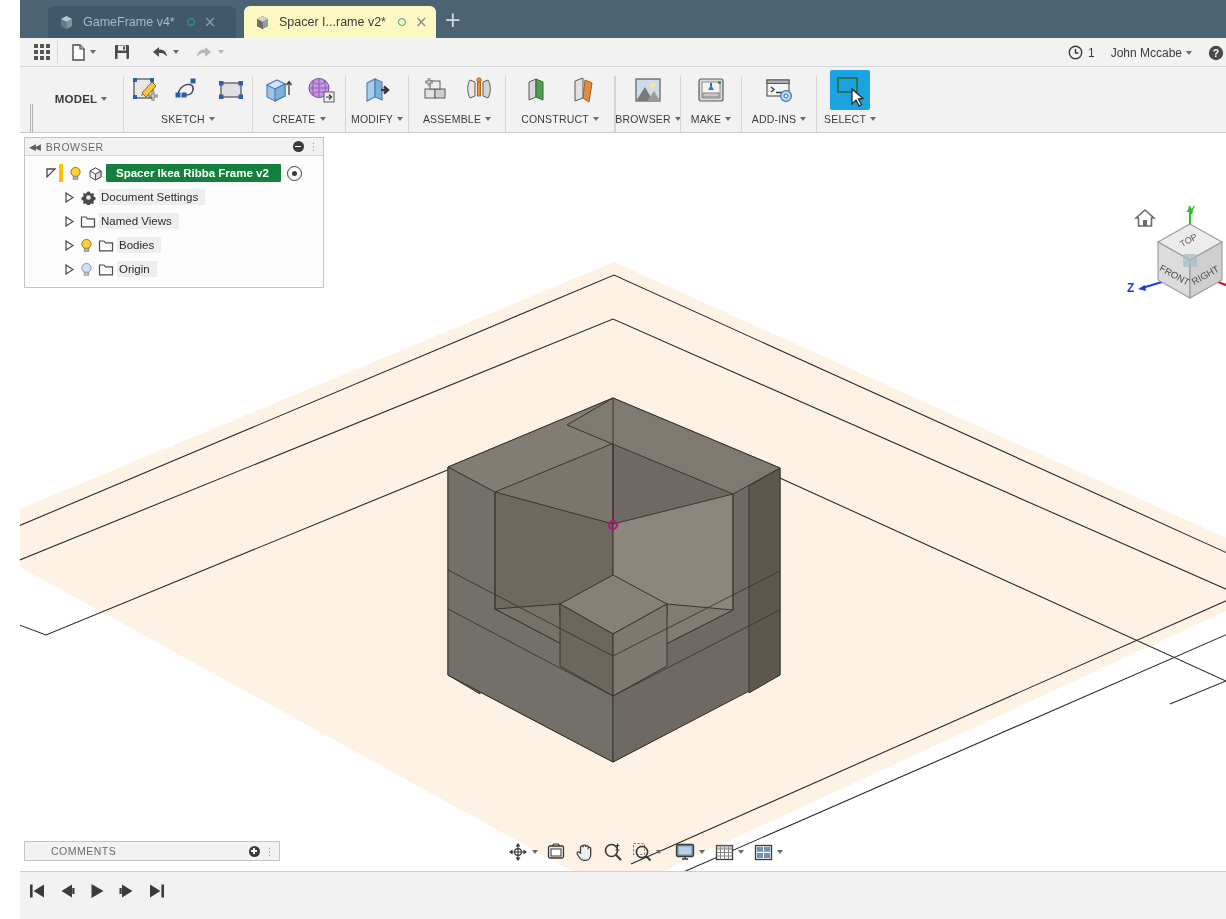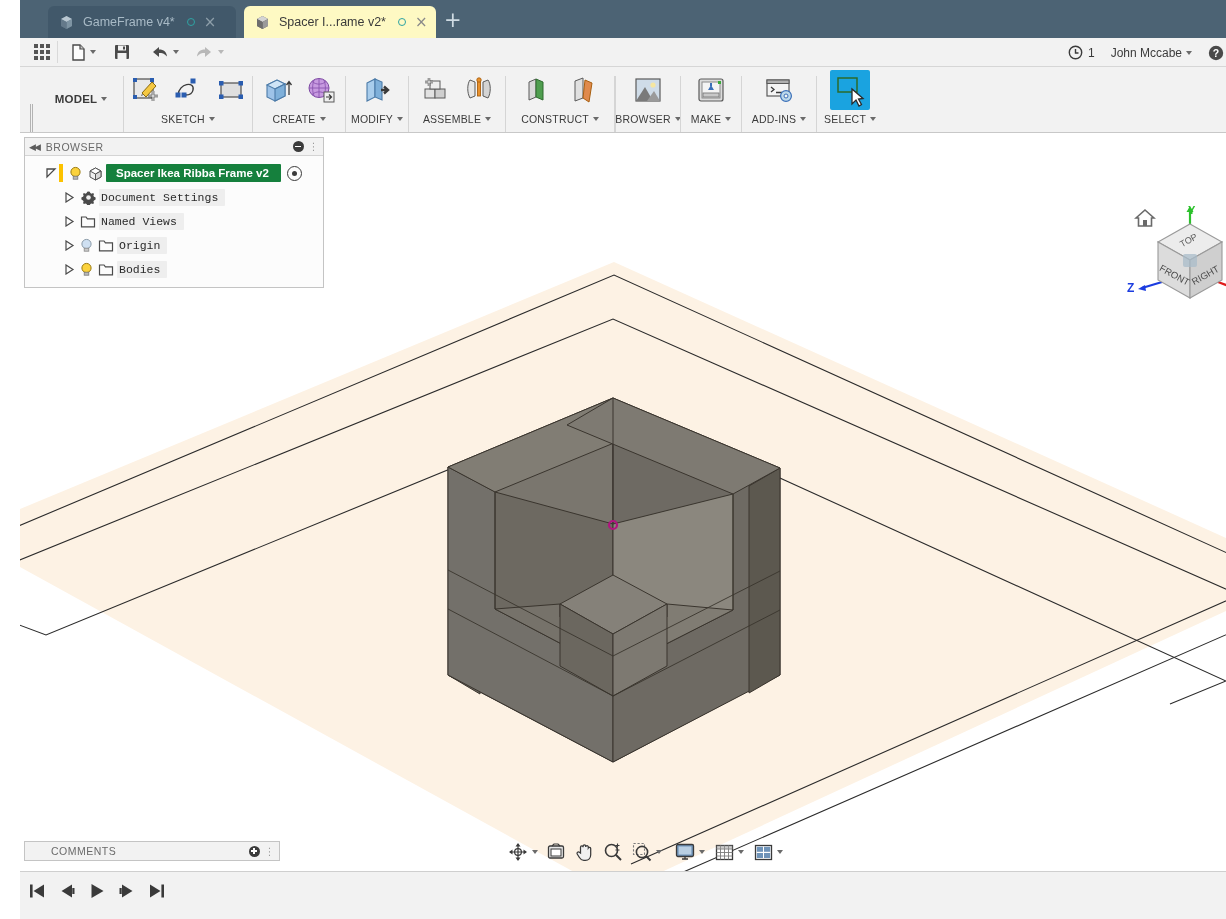--- a/index.html
+++ b/index.html
@@ -112,21 +112,21 @@
   .tree { padding: 5px 0 6px 0; }
   .trow { height: 24px; display: flex; align-items: center; font-size: 11.5px; color: #2b2b2b;
           cursor: pointer; }
   .trow .twist { width: 16px; display: flex; align-items: center; justify-content: center; flex: none; }
   .twist svg { display: block; }
   .trow .bulb { width: 18px; display: flex; align-items: center; justify-content: center; flex: none; }
   .trow .ticon { width: 22px; display: flex; align-items: center; justify-content: center; flex: none; }
   .trow .tlabel { padding: 2px 7px 2px 2px; border-radius: 1px; white-space: nowrap; }
   .trow.root { font-weight: bold; }
   .trow.root .tlabel { background: #15803d; color: #ffffff; padding: 3px 12px 3px 10px; }
-  .trow.child .tlabel { background: #eeeeee; font-family: Liberation Mono, monospace; }
+  .trow.child .tlabel { background: #eeeeee; }
   .yellow-bar { width: 4px; height: 18px; background: #fcc200; margin-right: 3px; flex: none; }
   .dotbtn { width: 15px; height: 15px; border-radius: 50%; border: 1.6px solid #3b3b3b;
             display:flex; align-items:center; justify-content:center; margin-left: 6px; flex: none;
             cursor: pointer; }
   .dotbtn::after { content:''; width:5px; height:5px; border-radius:50%; background:#3b3b3b; }
 
   
   .canvas {
     position: absolute; top: 134px; left: 0; width: 1226px; height: 737px;
     background: #ffffff; overflow: hidden;
@@ -645,50 +645,50 @@
       </div>
 
       <div class="trow child" style="padding-left:36px;">
         <span class="twist">
           <svg width="11" height="11" viewBox="0 0 11 11">
             <polygon points="2,1 9,5.5 2,10" fill="none" stroke="#4a4a4a" stroke-width="1.2"></polygon>
           </svg>
         </span>
         <span class="bulb">
           <svg width="13" height="15" viewBox="0 0 13 15">
-            <circle cx="6.5" cy="6" r="4.6" fill="#cfe0f2" stroke="#8a9aa8" stroke-width="1"></circle>
-            <rect x="4.2" y="10.2" width="4.6" height="3" fill="#c9c9c9" stroke="#8a8a8a" stroke-width=".8"></rect>
+            <circle cx="6.5" cy="6" r="4.6" fill="#fbd23c" stroke="#9a7a10" stroke-width="1"></circle>
+            <rect x="4.2" y="10.2" width="4.6" height="3" fill="#b9b9b9" stroke="#7a7a7a" stroke-width=".8"></rect>
           </svg>
         </span>
         <span class="ticon">
           <svg width="16" height="14" viewBox="0 0 16 14">
             <path d="M1.5 3 h4.5 l1.4 1.8 h7.1 v8 h-13 z" fill="none" stroke="#4a4a4a" stroke-width="1.2"></path>
           </svg>
         </span>
-        <span class="tlabel">Origin</span>
+        <span class="tlabel">Bodies</span>
       </div>
 
       <div class="trow child" style="padding-left:36px;">
         <span class="twist">
           <svg width="11" height="11" viewBox="0 0 11 11">
             <polygon points="2,1 9,5.5 2,10" fill="none" stroke="#4a4a4a" stroke-width="1.2"></polygon>
           </svg>
         </span>
         <span class="bulb">
           <svg width="13" height="15" viewBox="0 0 13 15">
-            <circle cx="6.5" cy="6" r="4.6" fill="#fbd23c" stroke="#9a7a10" stroke-width="1"></circle>
-            <rect x="4.2" y="10.2" width="4.6" height="3" fill="#b9b9b9" stroke="#7a7a7a" stroke-width=".8"></rect>
+            <circle cx="6.5" cy="6" r="4.6" fill="#cfe0f2" stroke="#8a9aa8" stroke-width="1"></circle>
+            <rect x="4.2" y="10.2" width="4.6" height="3" fill="#c9c9c9" stroke="#8a8a8a" stroke-width=".8"></rect>
           </svg>
         </span>
         <span class="ticon">
           <svg width="16" height="14" viewBox="0 0 16 14">
             <path d="M1.5 3 h4.5 l1.4 1.8 h7.1 v8 h-13 z" fill="none" stroke="#4a4a4a" stroke-width="1.2"></path>
           </svg>
         </span>
-        <span class="tlabel">Bodies</span>
+        <span class="tlabel">Origin</span>
       </div>
 
     </div>
   </div>
 
   <div class="comments">
     <span style="margin-left:22px;">COMMENTS</span>
     <span class="hd-right">
       <span class="circ-plus"></span>
       <span class="vgrip">⋮</span>

